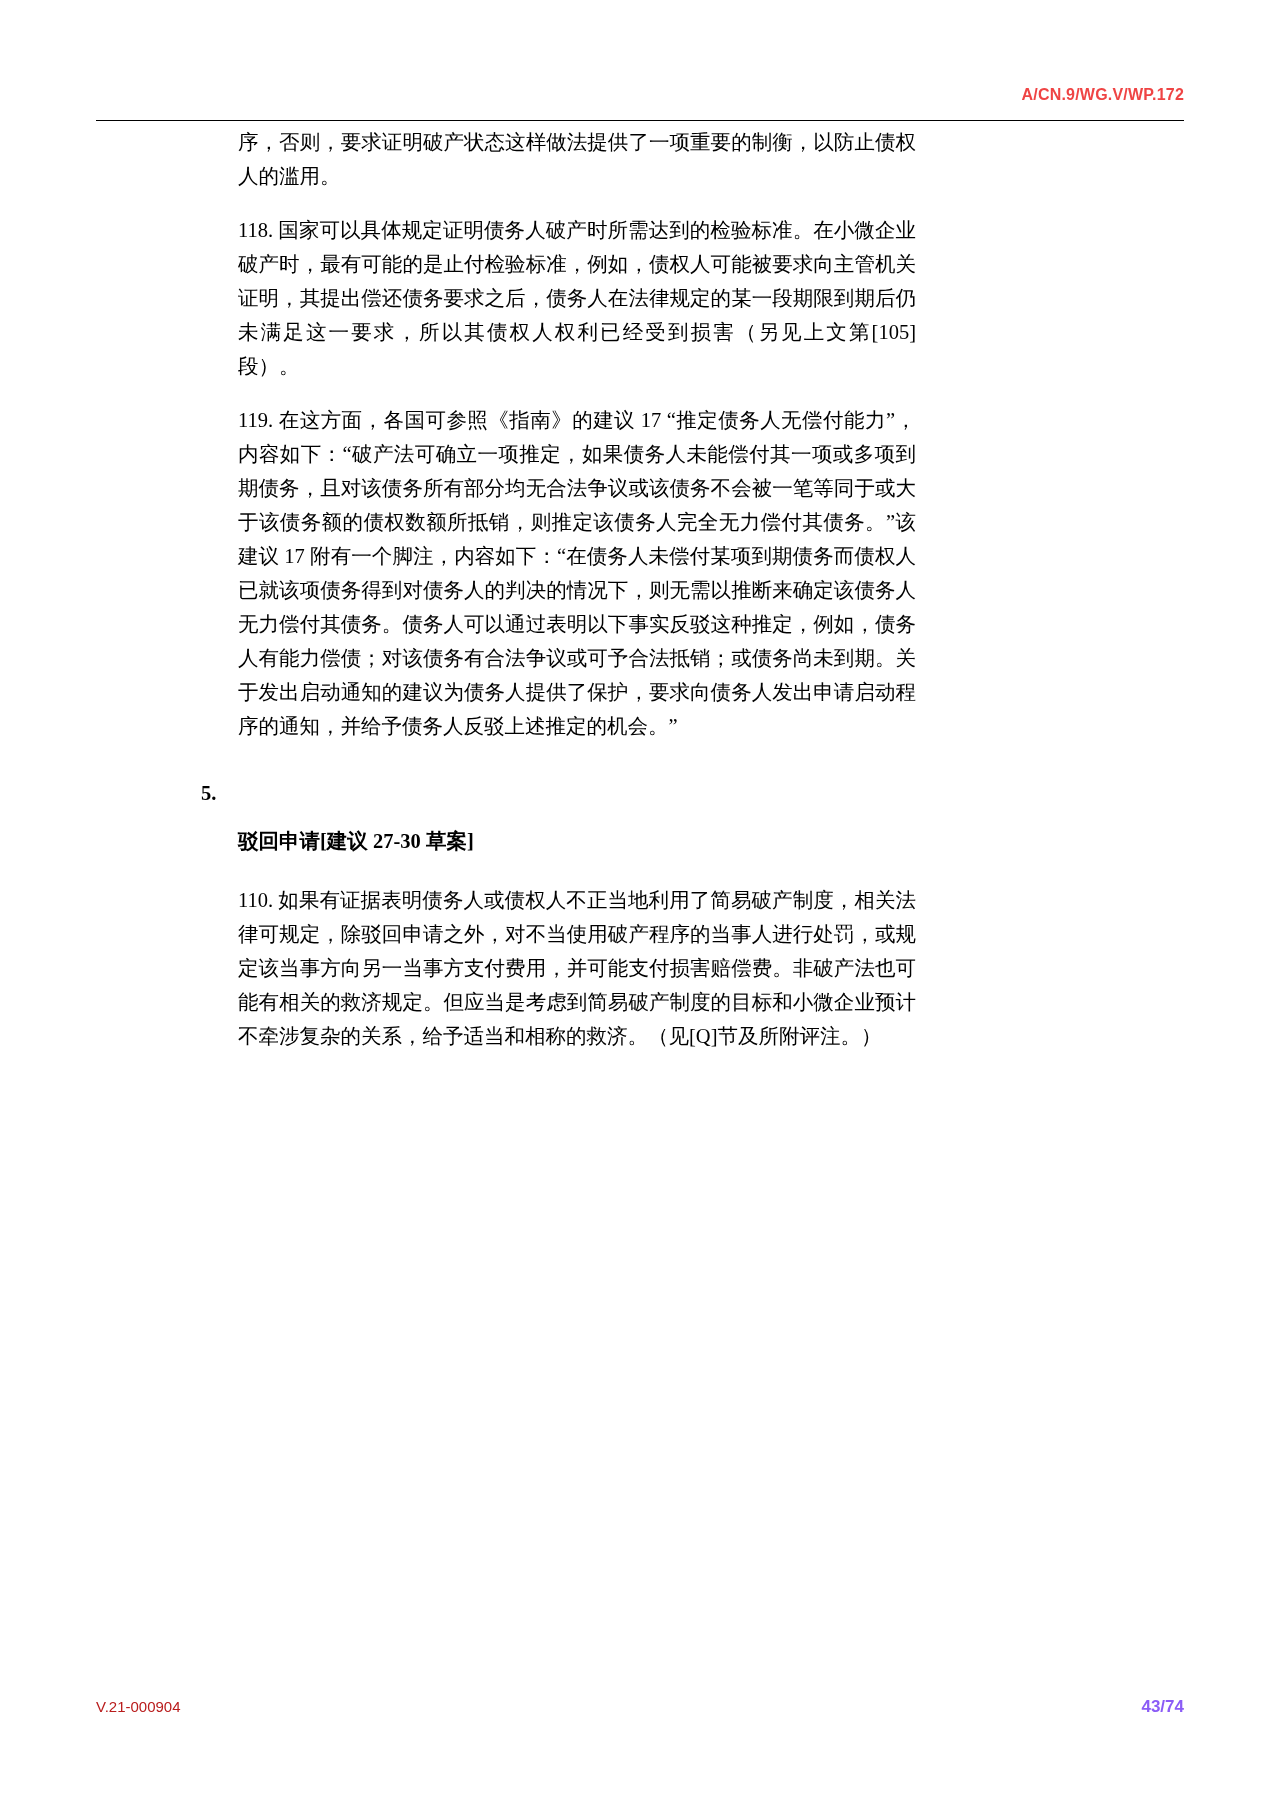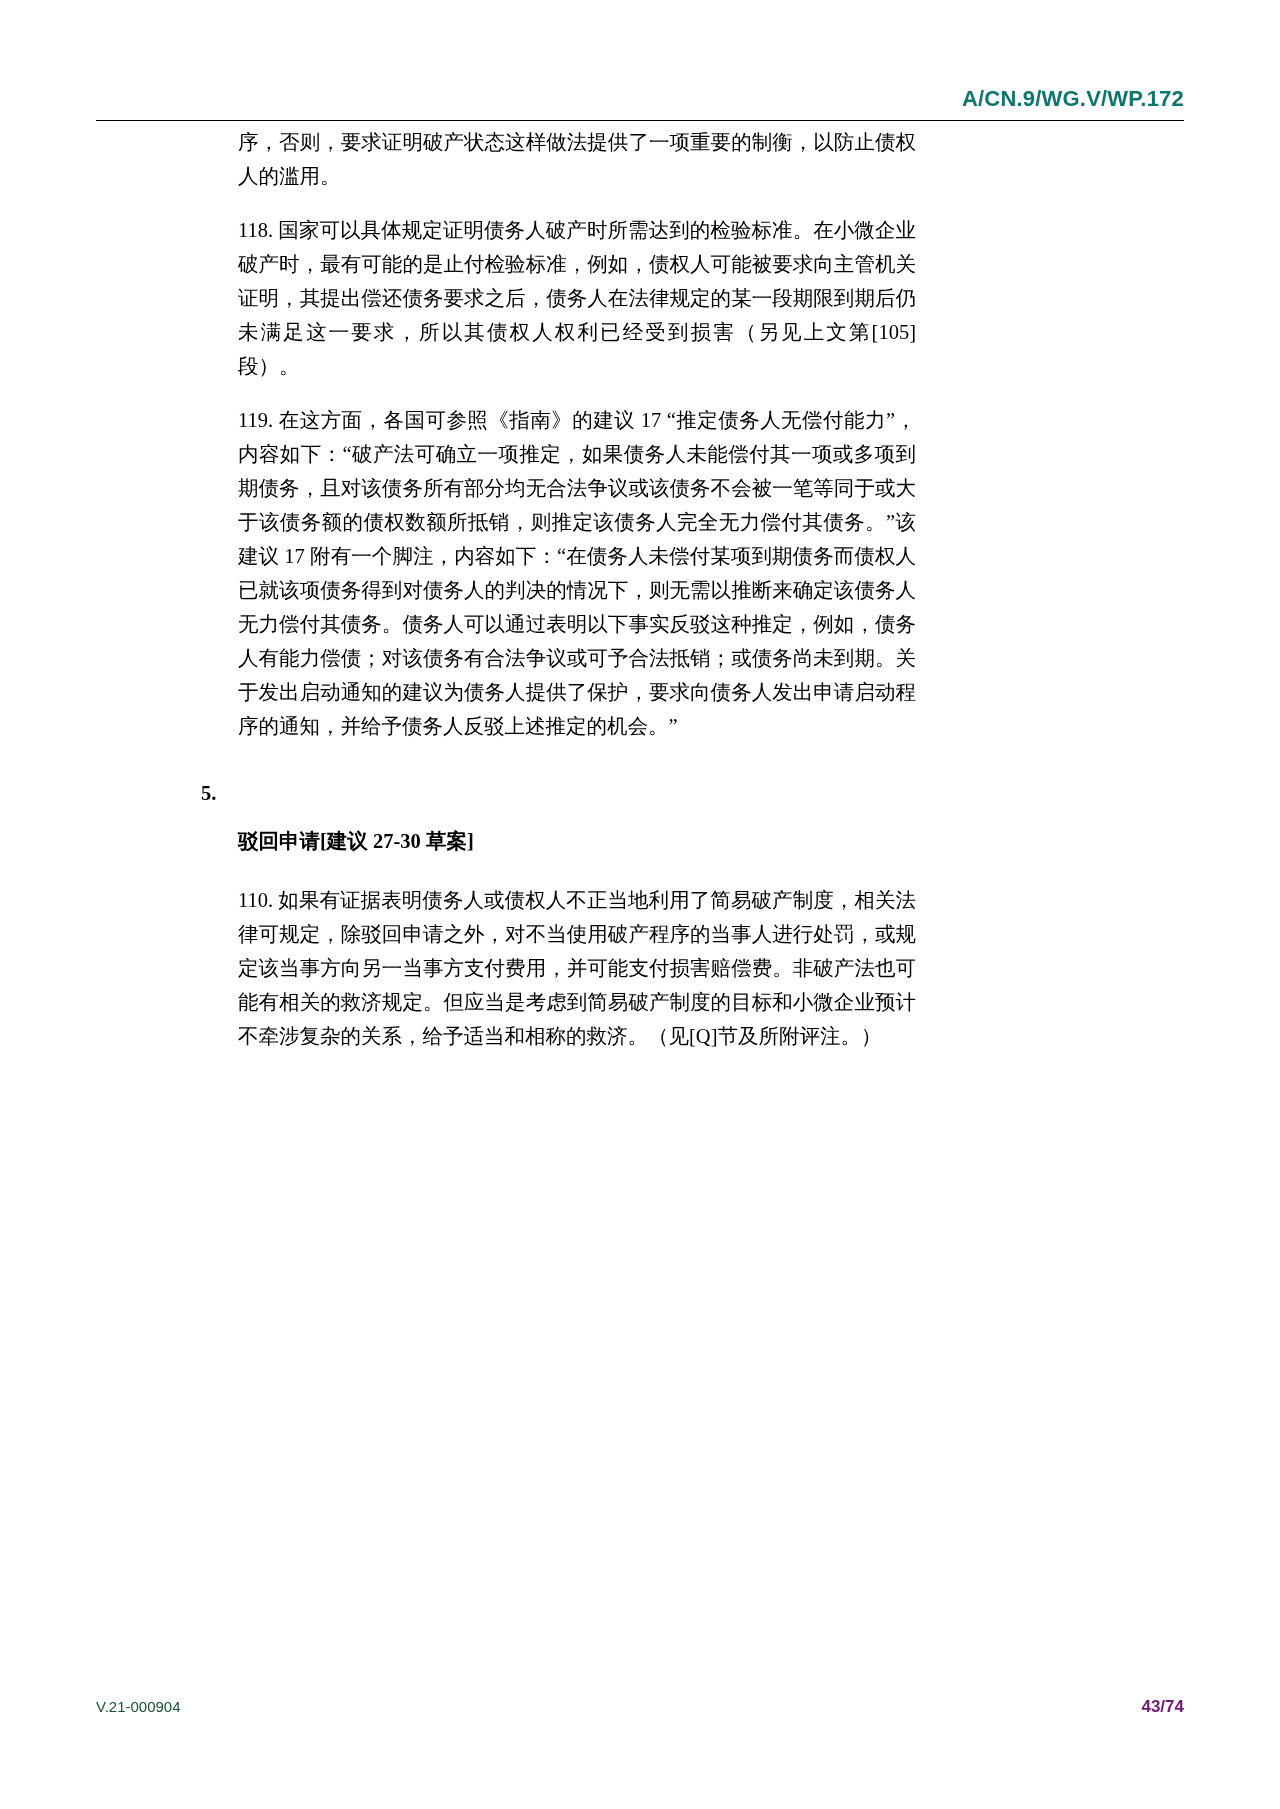--- a/index.html
+++ b/index.html
@@ -17,23 +17,23 @@
     box-sizing: border-box;
   }
   .header {
     position: absolute;
     top: 86px;
     left: 96px;
     right: 96px;
     text-align: right;
     font-family: "Liberation Sans", sans-serif;
     font-weight: bold;
-    font-size: 22px;
+    font-size: 16px;
     letter-spacing: 0.2px;
-    color: #0f766e;
+    color: #ef4444;
   }
   .header-rule {
     position: absolute;
     top: 120px;
     left: 96px;
     width: 1088px;
     height: 1px;
     background: #000;
   }
   .content {
@@ -72,30 +72,30 @@
   .after-head {
     margin-top: 0;
   }
   .footer-left {
     position: absolute;
     left: 96px;
     bottom: 94px;
     font-family: "Liberation Sans", sans-serif;
     font-size: 15px;
     font-weight: normal;
-    color: #14532d;
+    color: #b91c1c;
   }
   .footer-right {
     position: absolute;
     right: 96px;
     bottom: 92px;
     font-family: "Liberation Sans", sans-serif;
     font-size: 17px;
     font-weight: bold;
-    color: #701a75;
+    color: #8b5cf6;
     text-align: right;
   }
 </style>
 </head>
 <body>
 
 <div class="page">
 
   <div class="header">A/CN.9/WG.V/WP.172</div>
   <div class="header-rule"></div>

